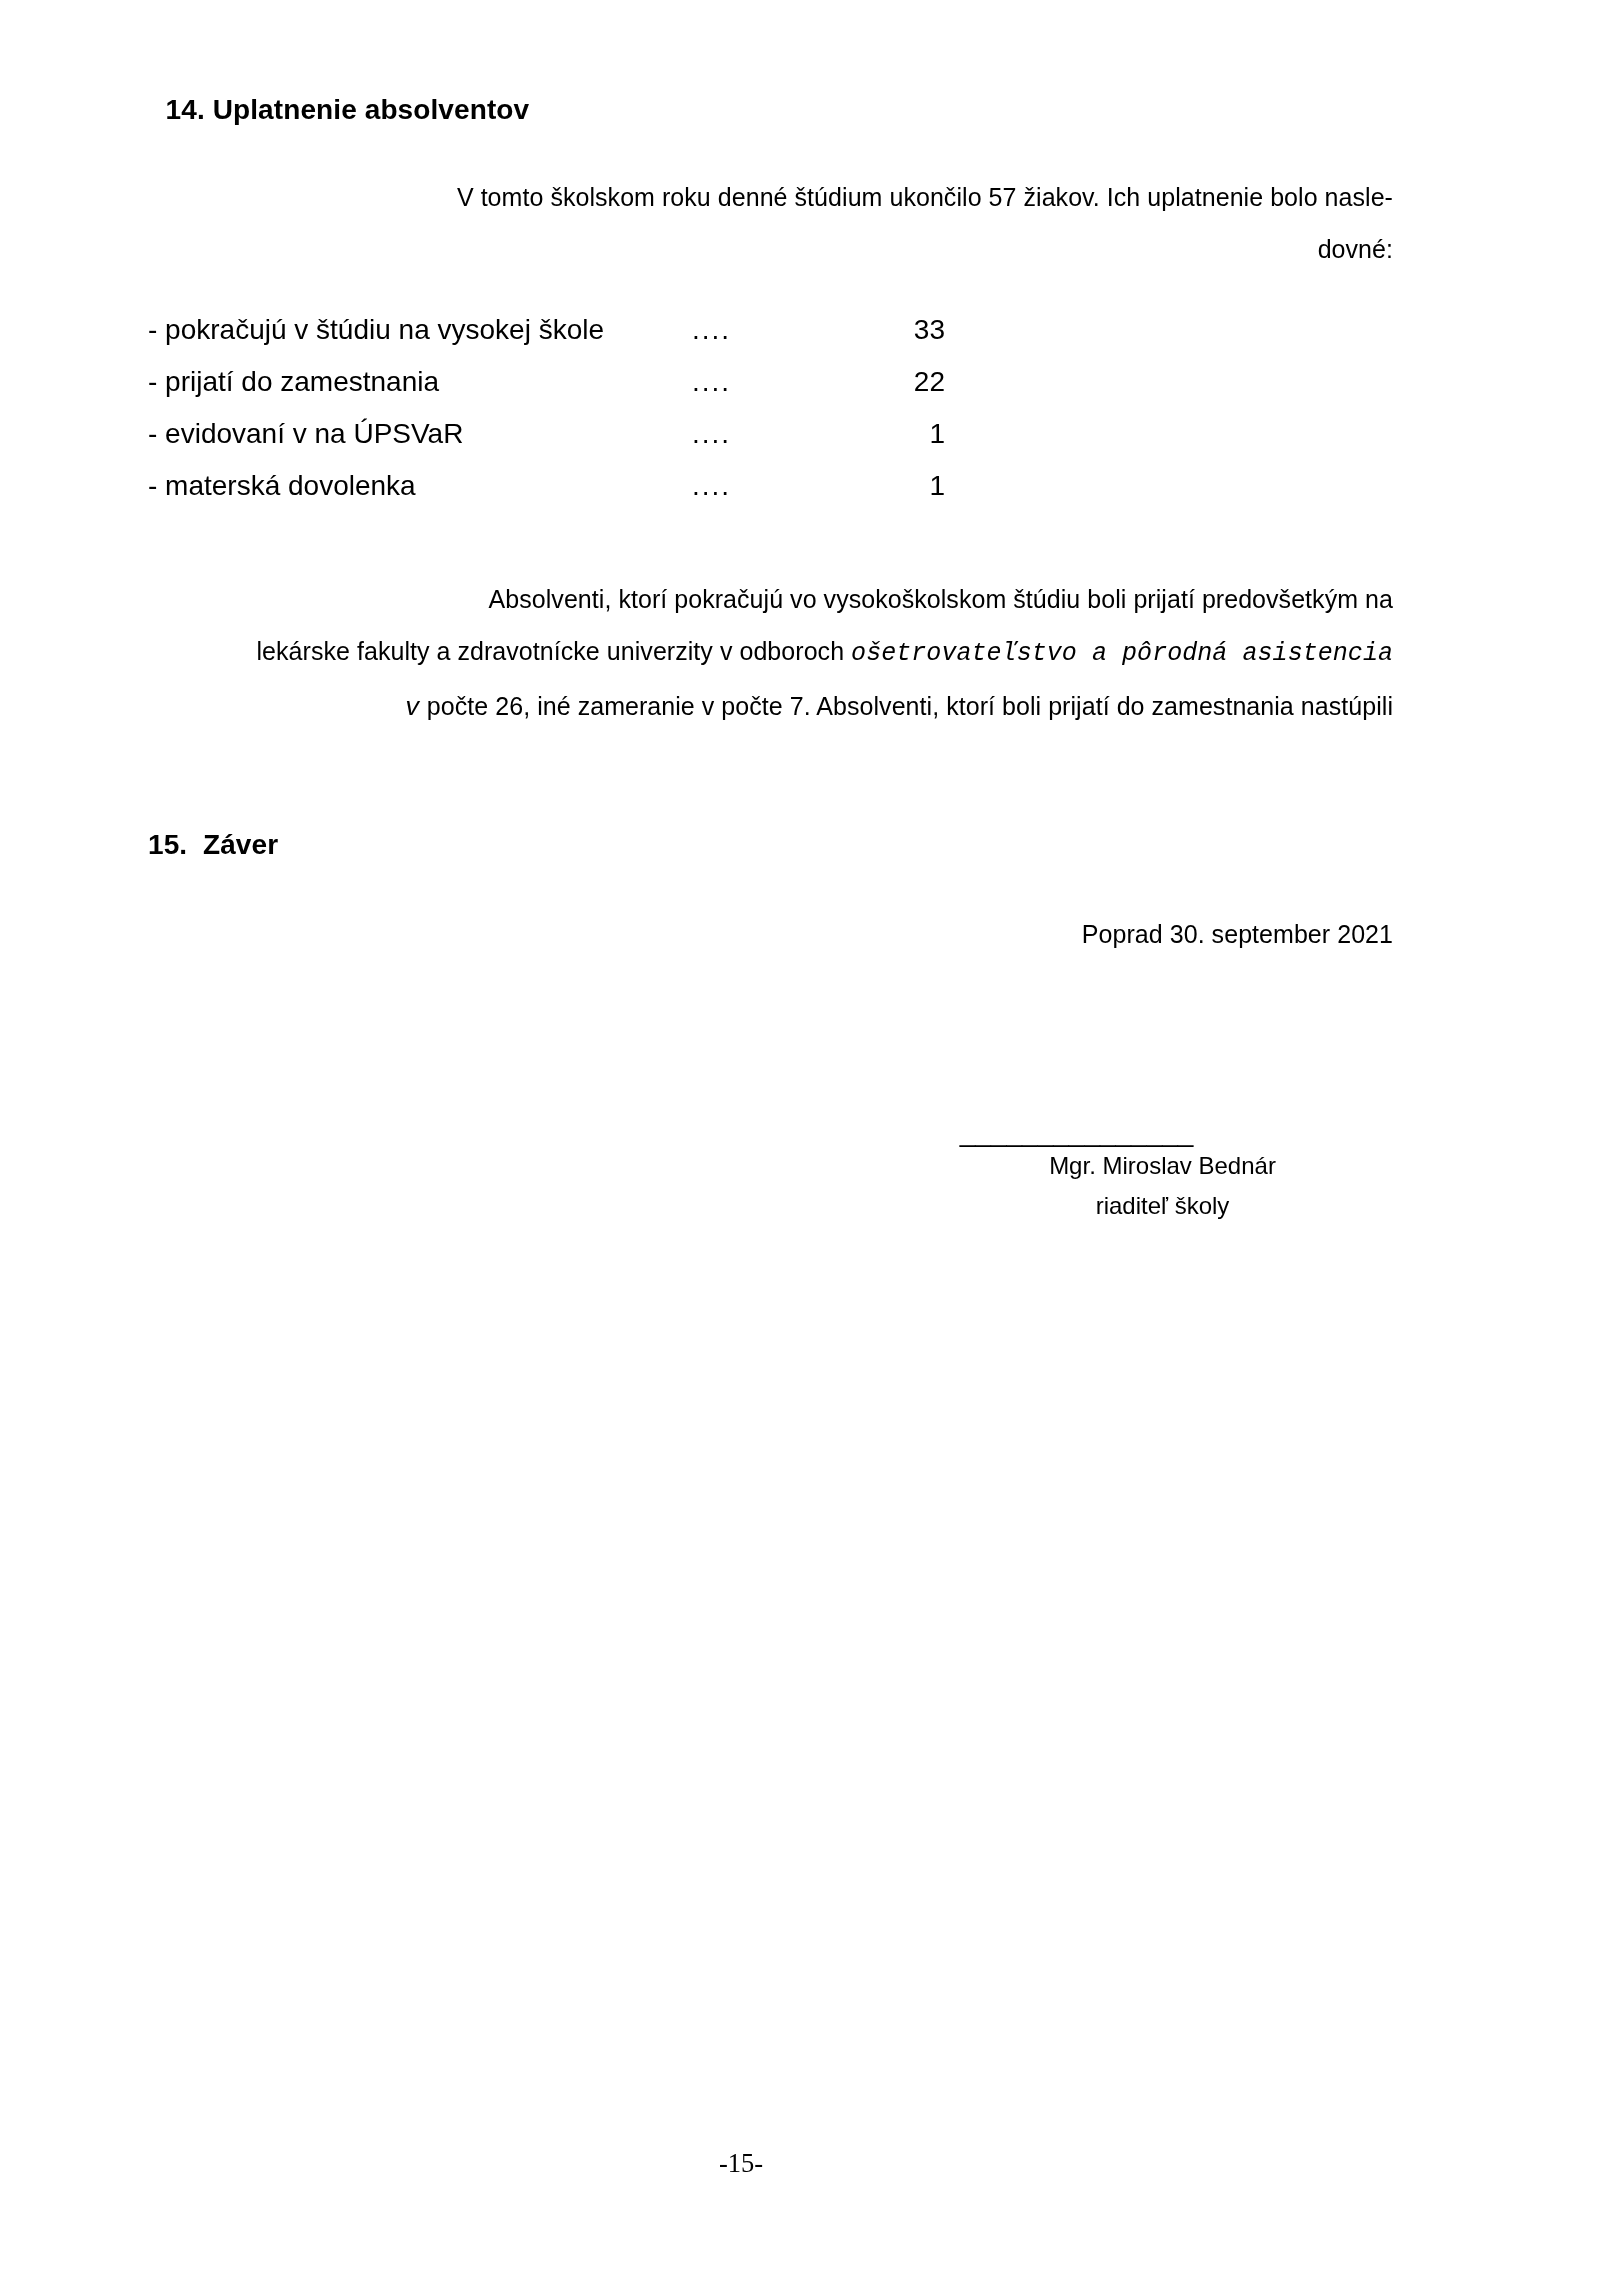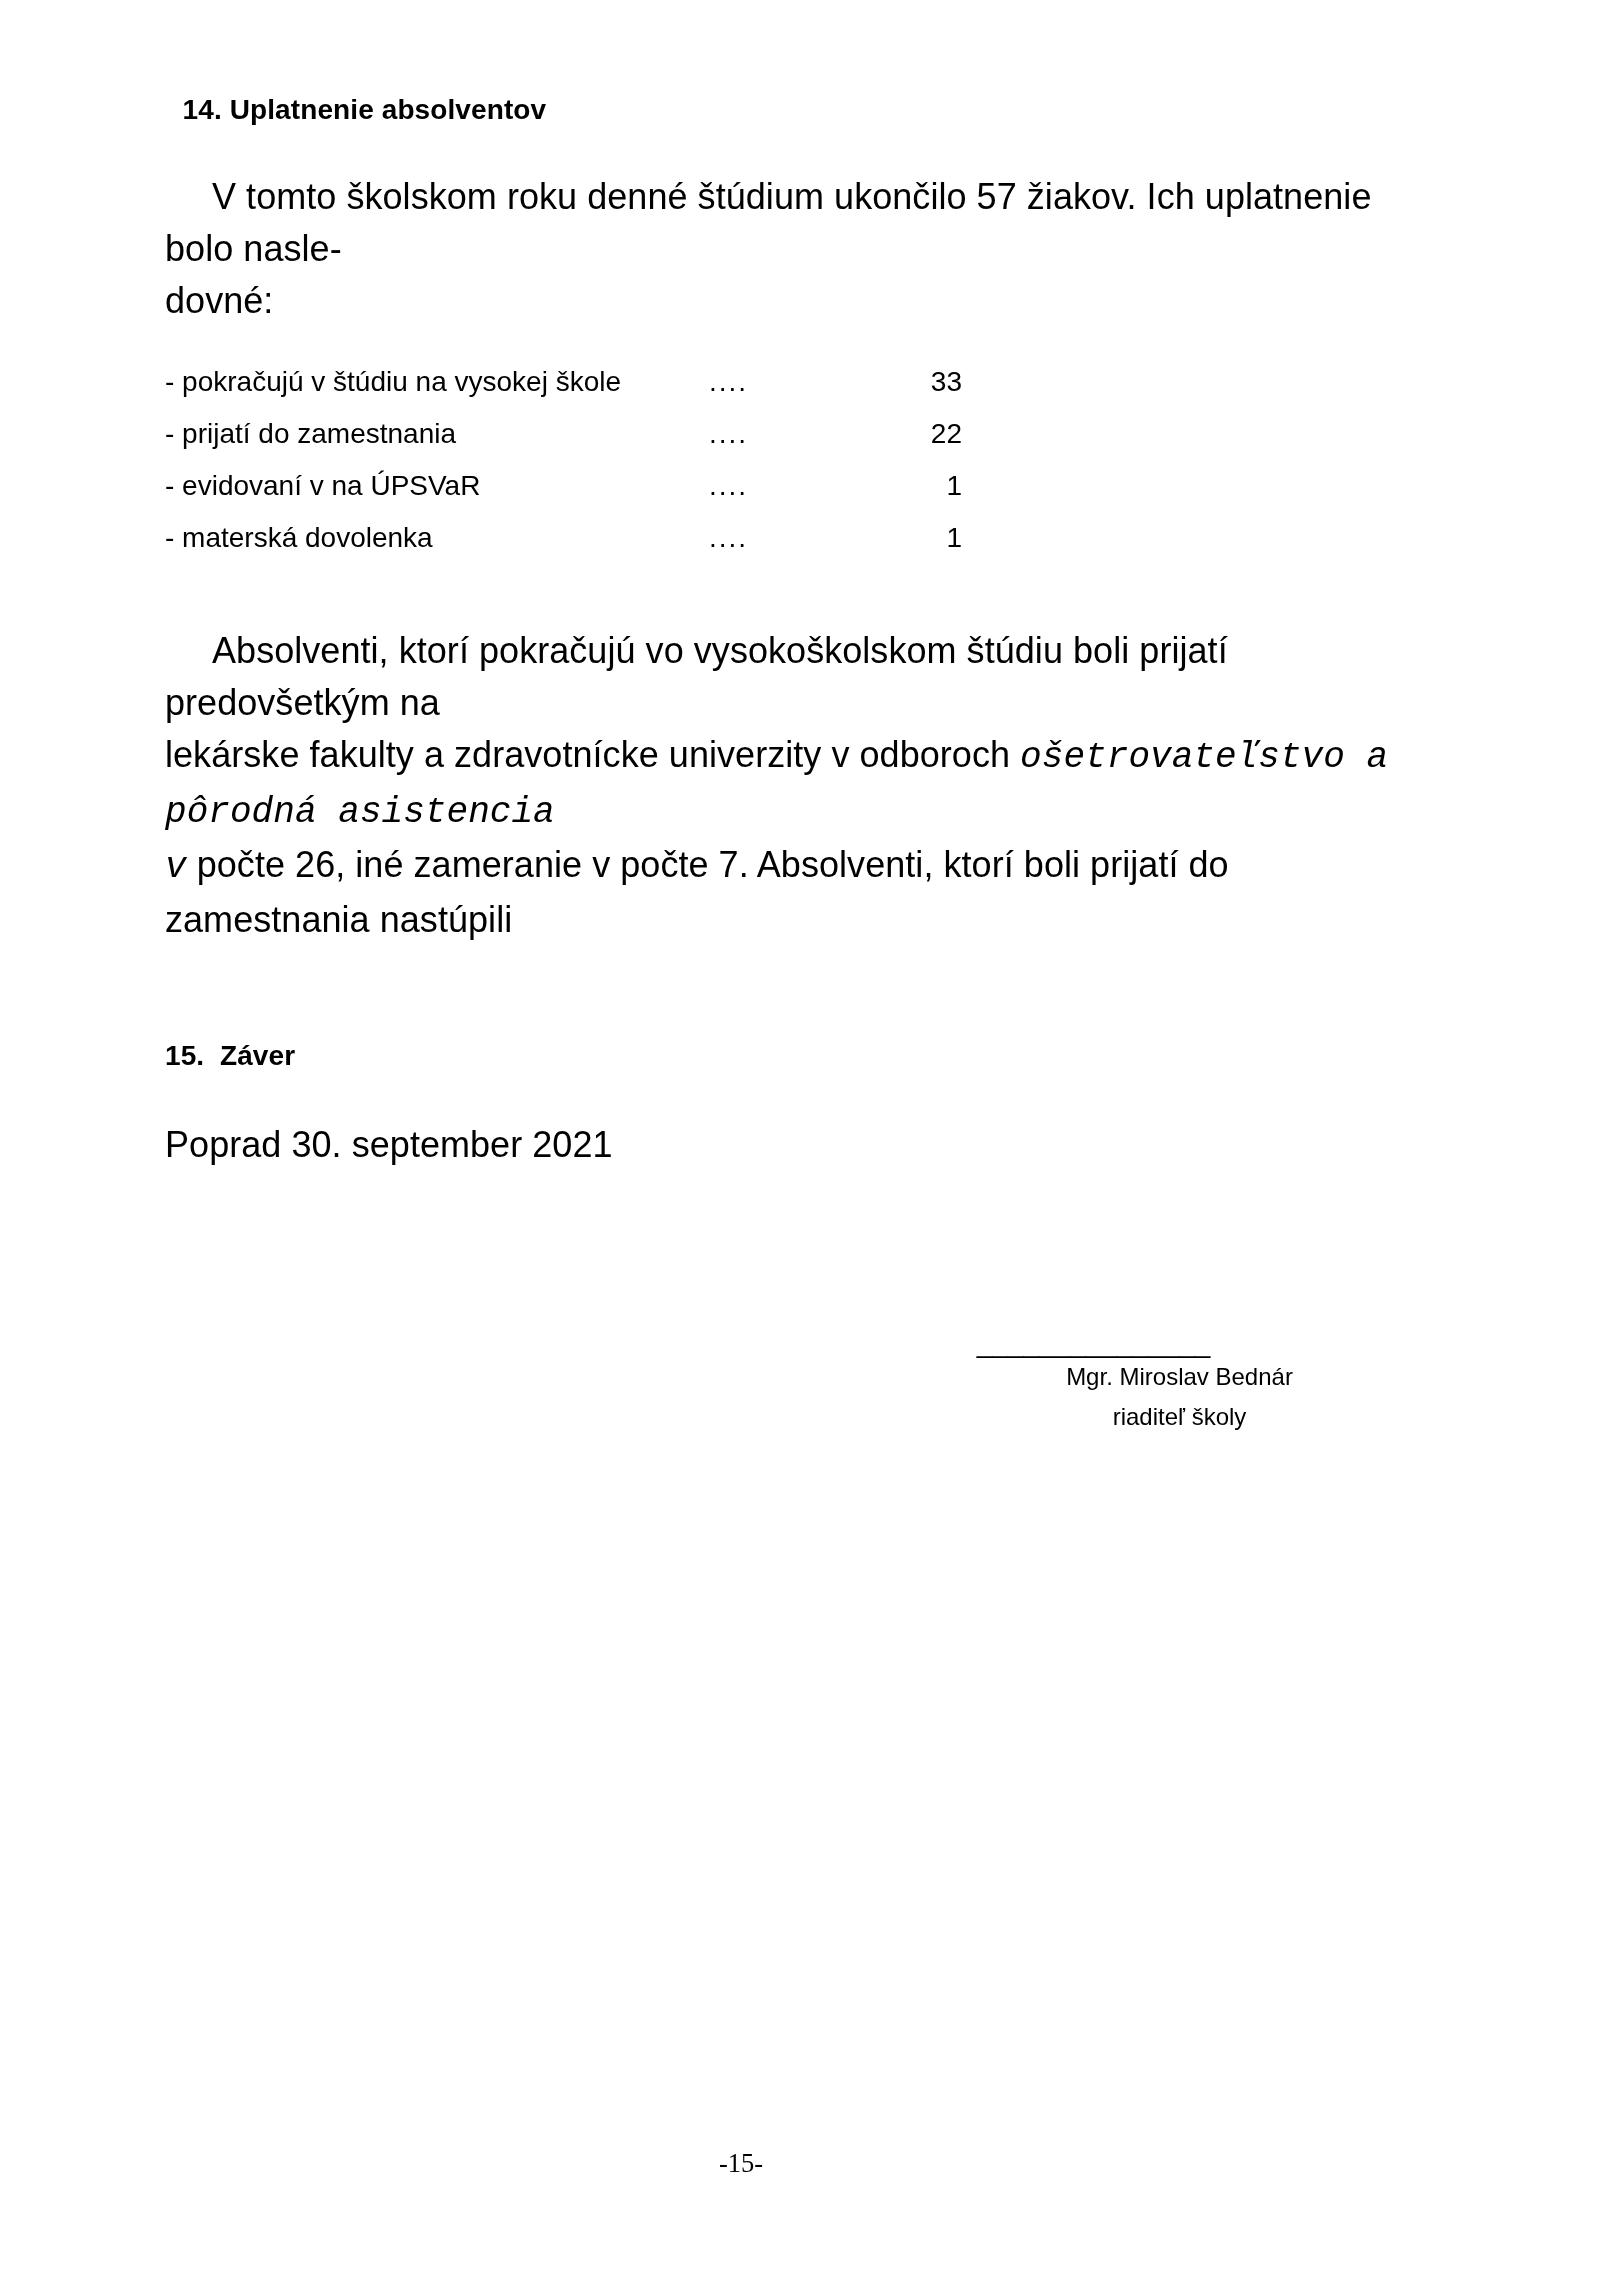--- a/index.html
+++ b/index.html
@@ -15,21 +15,21 @@
     position: relative;
     width: 1621px;
     height: 2293px;
     background: #ffffff;
     margin: 0 auto;
     overflow: hidden;
     box-sizing: border-box;
   }
   .content {
     position: absolute;
-    left: 165px;
+    left: 148px;
     top: 0;
     width: 1245px;
   }
 
   
   .heading {
     font-size: 28px;
     font-weight: bold;
     letter-spacing: 0.1px;
     white-space: pre;
@@ -38,23 +38,23 @@
     margin-top: 94px;
     margin-left: 17.6px;
   }
   .heading-15 {
     margin-top: 0;
     margin-left: 0;
   }
 
   
   .para {
-    font-size: 36px;
+    font-size: 25px;
     line-height: 52px;
-    text-align: left;
+    text-align: right;
     letter-spacing: 0.05px;
   }
   .para .indent {
     display: inline-block;
     width: 47px;
   }
   .para i {
     font-style: italic;
     font-family: Liberation Mono, monospace;
   }

